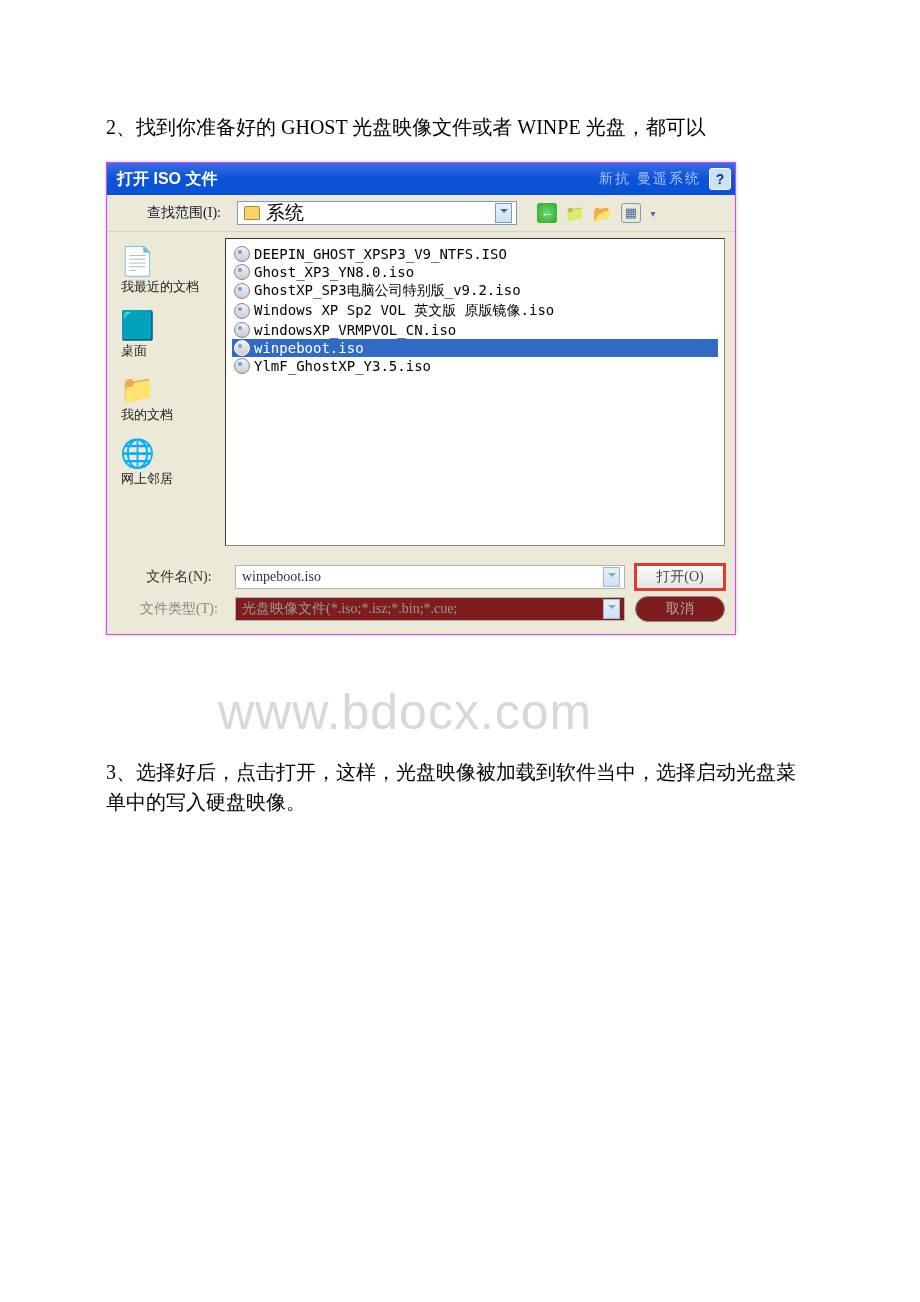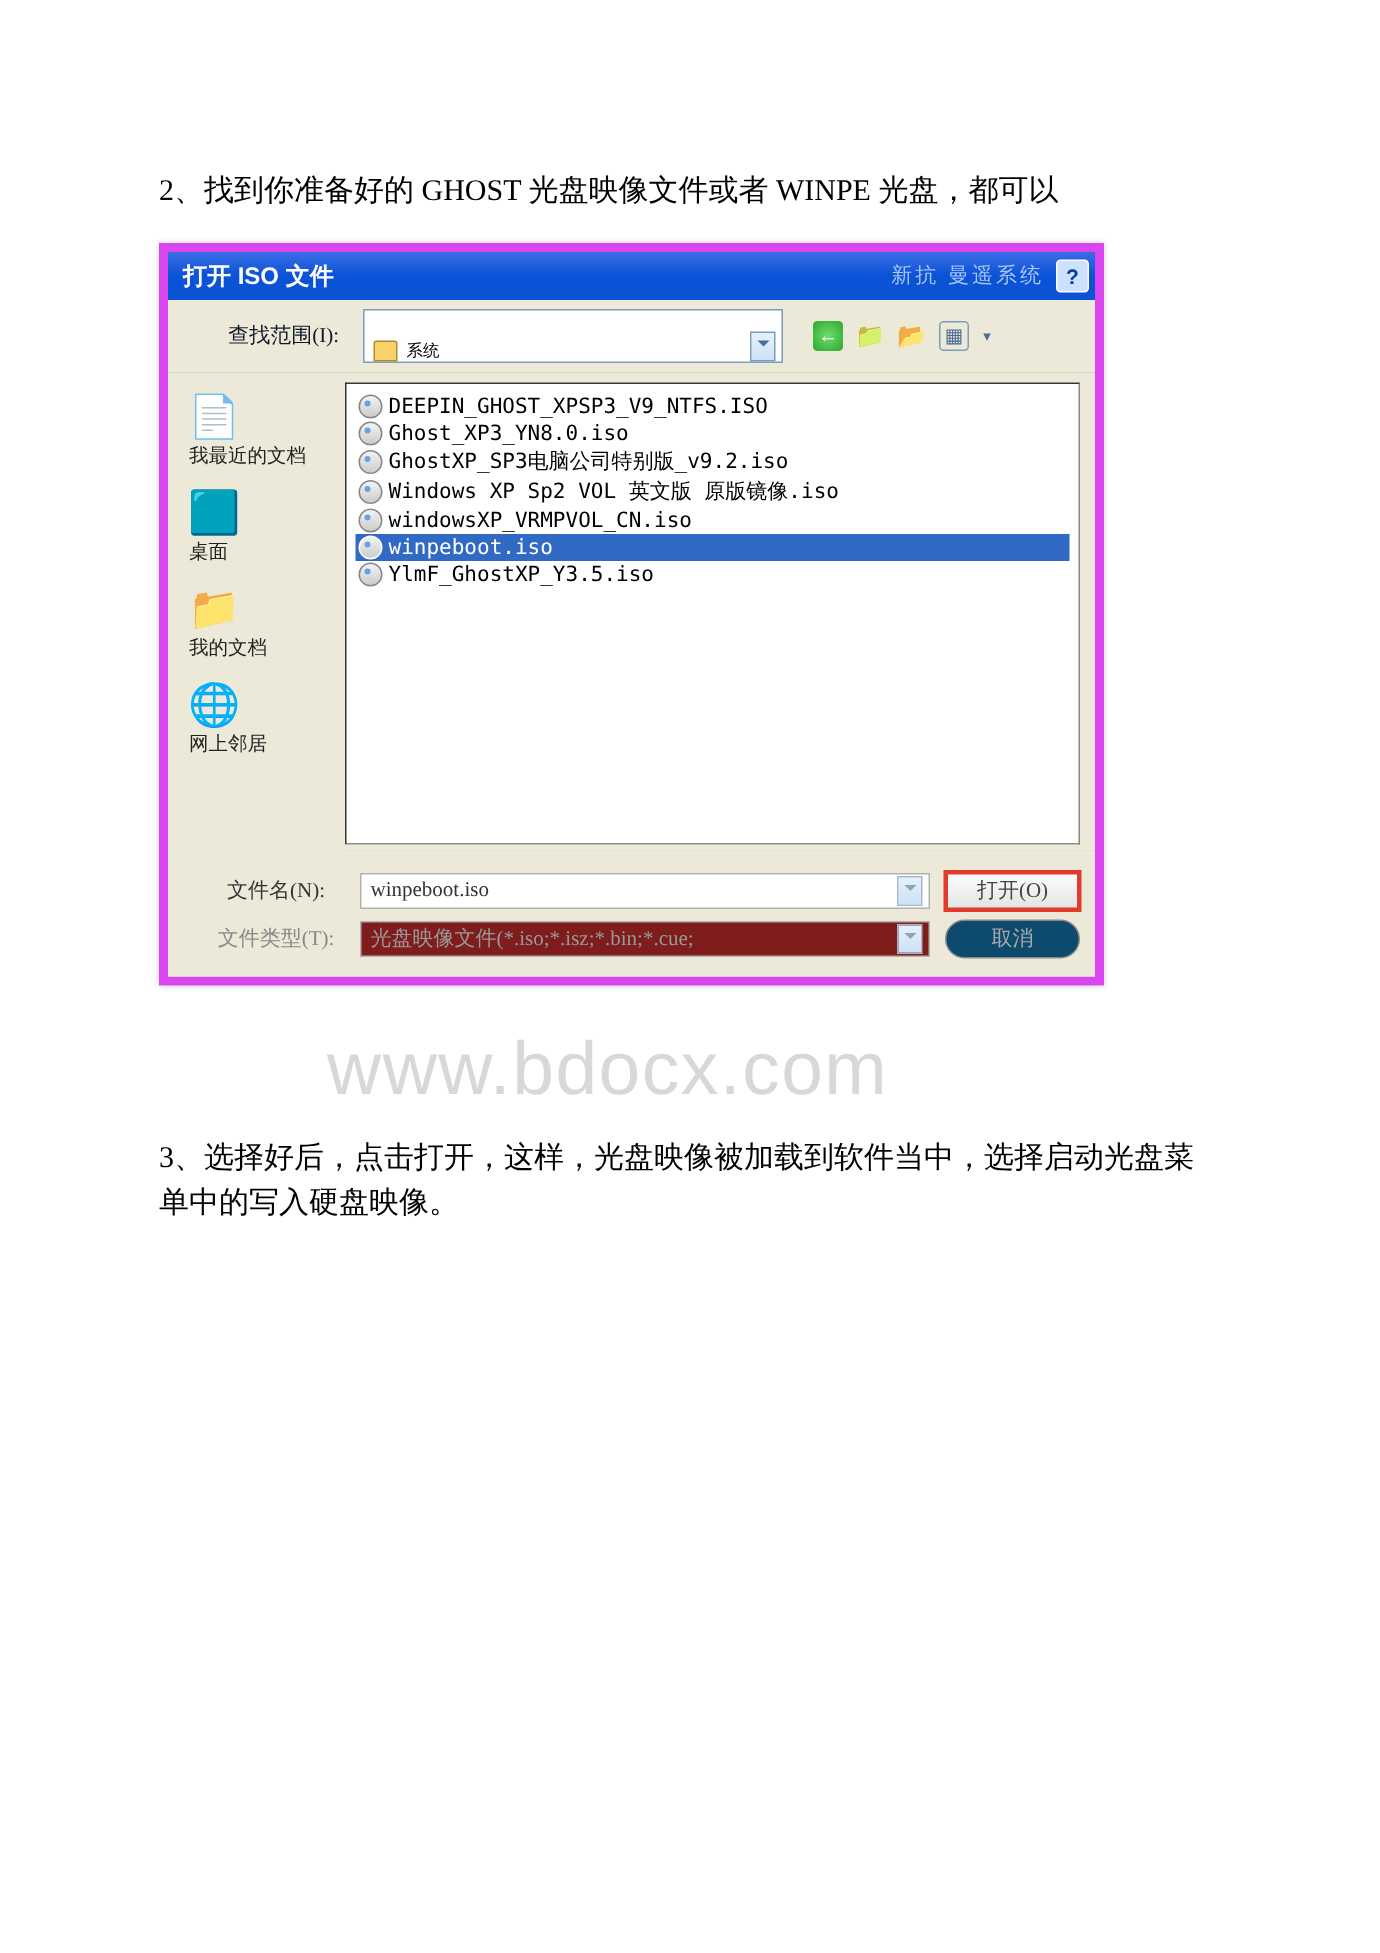--- a/index.html
+++ b/index.html
@@ -21,21 +21,21 @@
     margin: 20px 0 0 0;
     position: relative;
     width: 632px;
     height: 525px;
   }
   .dialog {
     position: absolute;
     left: 0; top: 0;
     width: 630px;
     background: #fff;
-    border: 6px solid #d946ef;
+    border: 1px solid #d946ef;
     box-shadow: 0 0 4px rgba(0,0,0,0.2);
   }
   .titlebar {
     height: 32px;
     background: linear-gradient(to bottom, #3a6ee5 0%, #0a52d6 50%, #0a52d6 100%);
     display: flex;
     align-items: center;
     padding: 0 4px 0 10px;
     color: #fff;
     font-family: "SimSun", sans-serif;
@@ -70,27 +70,27 @@
     border-bottom: 1px solid #d6d3c5;
   }
   .range-label {
     width: 110px;
     font-size: 14px;
     color: #0f172a;
     text-align: right;
     padding-right: 6px;
   }
   .combo {
-    height: 36px;
+    height: 24px;
     border: 1px solid #7b9ebd;
     background: #fff;
     display: flex;
-    align-items: flex-end;
+    align-items: center;
     padding: 0 4px 0 6px;
-    font-size: 11px;
+    font-size: 19px;
     gap: 6px;
     min-width: 280px;
   }
   .combo .folder-ico {
     width: 16px; height: 14px;
     background: #f7d36a;
     border: 1px solid #b08a2c;
     border-radius: 2px 2px 0 0;
     position: relative;
   }
@@ -233,21 +233,21 @@
     border: 1px solid #888;
     background: linear-gradient(#fdfdfd,#e3e3e3);
     font-size: 14px;
     color: #444;
     display:flex;align-items:center;justify-content:center;
   }
   .btn.open-hl {
     outline: 3px solid #e23b2e;
     outline-offset: -2px;
   }
-  .btn.disabled { color:#aaa; background:#0c4a6e;border-radius:13px; }
+  .btn.disabled { color:#aaa; background:#7f1d1d;border-radius:13px; }
   .watermark {
     position:absolute;
     left: 112px;
     bottom: -54px;
     font-size: 50px;
     color: #d8d8d8;
     font-family: Arial, sans-serif;
     letter-spacing: 1px;
     font-weight: 400;
   }

